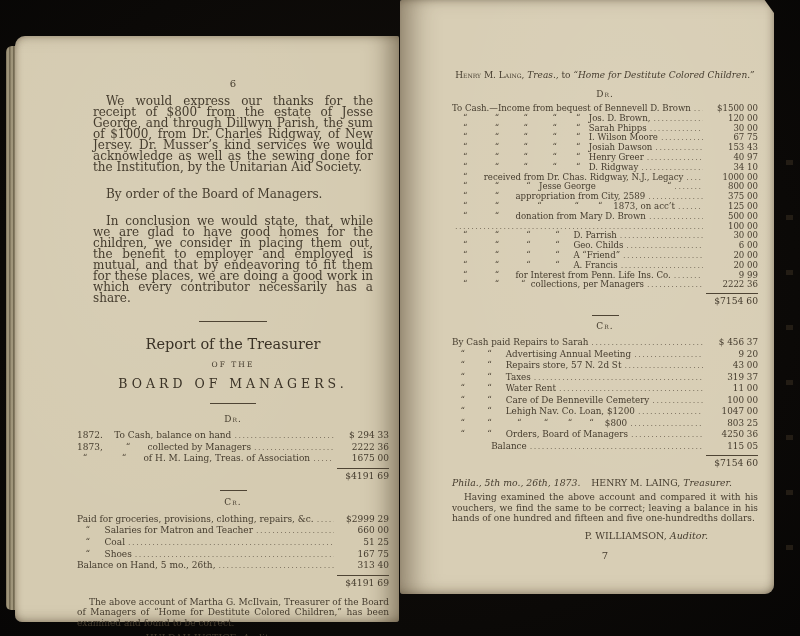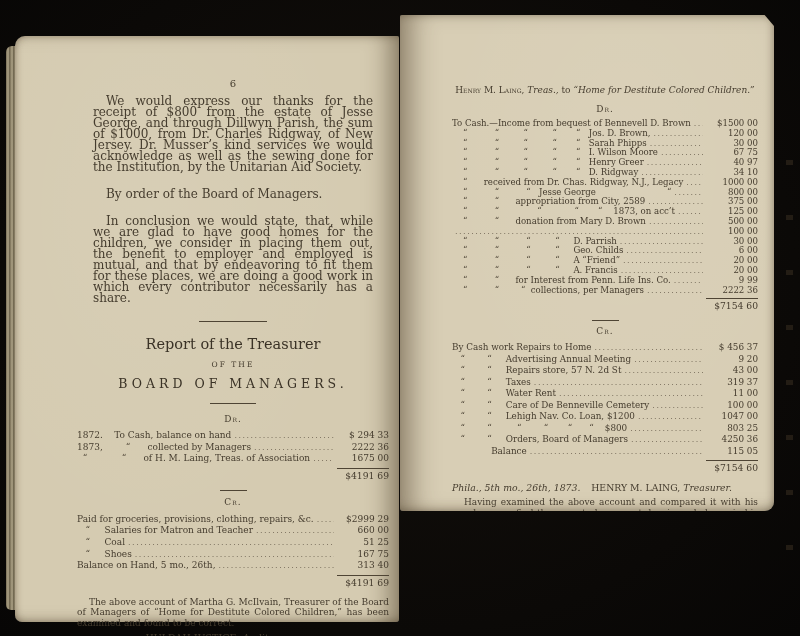--- a/index.html
+++ b/index.html
@@ -15,21 +15,21 @@
     background:repeating-linear-gradient(180deg,transparent 0 50px,#261f16 50px 55px);opacity:.9;}
   .page{position:absolute;box-sizing:border-box;}
   .page-left{left:15px;top:36px;width:384px;height:586px;
     background:radial-gradient(ellipse at 35% 30%,rgba(255,255,255,.06),transparent 60%),#d5cbb1;
     border-radius:10px 2px 3px 7px;
     box-shadow:inset -22px 0 26px -14px rgba(59,44,24,.55),
                inset 4px 0 7px -3px rgba(59,44,24,.35),
                inset 0 7px 10px -8px rgba(59,44,24,.35),
                inset 0 -9px 12px -9px rgba(59,44,24,.4);
     padding:42px 10px 0 62px;}
-  .page-right{left:400px;top:15px;width:374px;height:496px;
+  .page-right{left:400px;top:0;width:374px;height:594px;
     background:radial-gradient(ellipse at 60% 30%,rgba(255,255,255,.06),transparent 60%),#d8ceb5;
     border-radius:2px 7px 9px 3px;
     clip-path:polygon(0 0,97.5% 0,100% 2.2%,100% 100%,0 100%);
     box-shadow:inset 24px 0 28px -14px rgba(59,44,24,.5),
                inset -5px 0 8px -4px rgba(59,44,24,.4),
                inset 0 7px 10px -8px rgba(59,44,24,.32),
                inset 0 -9px 12px -9px rgba(59,44,24,.4);
     padding:70px 16px 0 52px;}
   .pagenum{text-align:center;font-size:10px;}
   .para{font-size:12px;line-height:11px;text-align:justify;text-indent:13px;margin:16px;}
@@ -172,20 +172,25 @@
           <span class="leader"></span>
           <span class="tamount">30 00</span>
         </div>
 
         <div class="trow">
           <span class="tlabel">    “          “         “         “       “   I. Wilson Moore</span>
           <span class="leader"></span>
           <span class="tamount">67 75</span>
         </div>
 
+        <div class="trow">
+          <span class="tlabel">    “          “         “         “       “   Josiah Dawson</span>
+          <span class="leader"></span>
+          <span class="tamount">153 43</span>
+        </div>
 
         <div class="trow">
           <span class="tlabel">    “          “         “         “       “   Henry Greer</span>
           <span class="leader"></span>
           <span class="tamount">40 97</span>
         </div>
 
         <div class="trow">
           <span class="tlabel">    “          “         “         “       “   D. Ridgway</span>
           <span class="leader"></span>
@@ -264,21 +269,21 @@
         </div>
       </div>
     <div class="sumline"></div>
     <div class="total-amount">$7154 60</div>
 
     <div class="rule rule-sm"></div>
     <div class="sec-head" style="margin-top:5px;">Cr.</div>
     <div class="ledger ledger-cr" style="margin-top:6px;">
 
         <div class="trow">
-          <span class="tlabel">By Cash work Repairs to Home</span>
+          <span class="tlabel">By Cash paid Repairs to Sarah</span>
           <span class="leader"></span>
           <span class="tamount">$ 456 37</span>
         </div>
 
         <div class="trow">
           <span class="tlabel">   “        “     Advertising Annual Meeting</span>
           <span class="leader"></span>
           <span class="tamount">9 20</span>
         </div>
 

